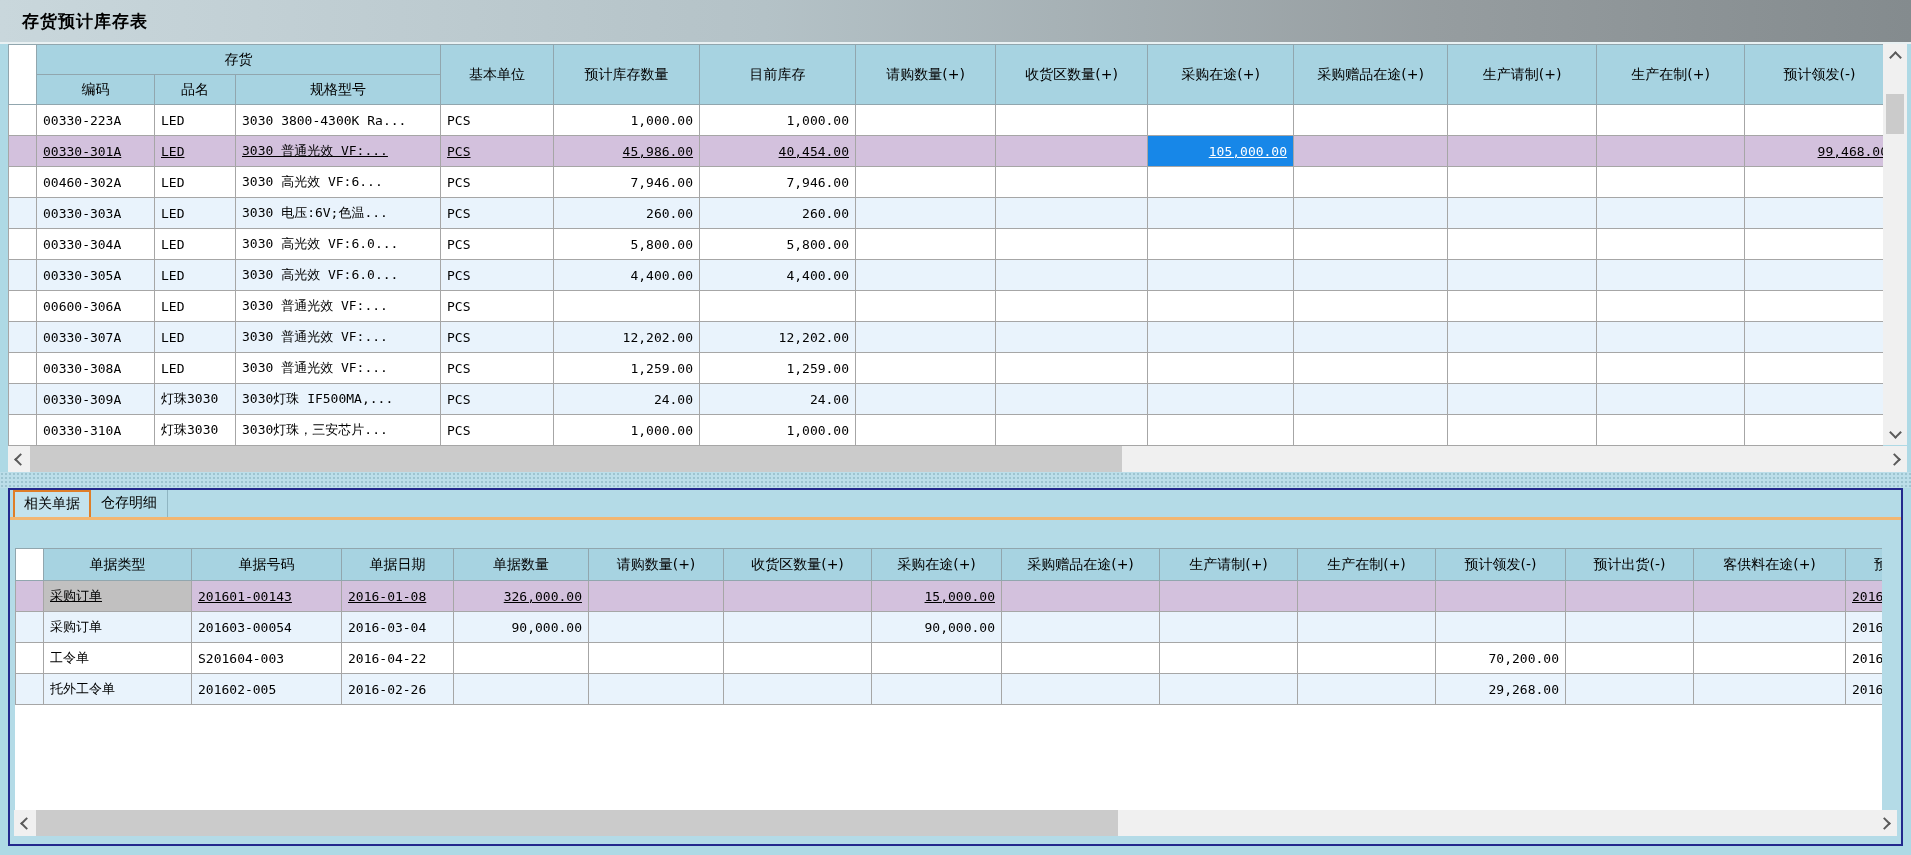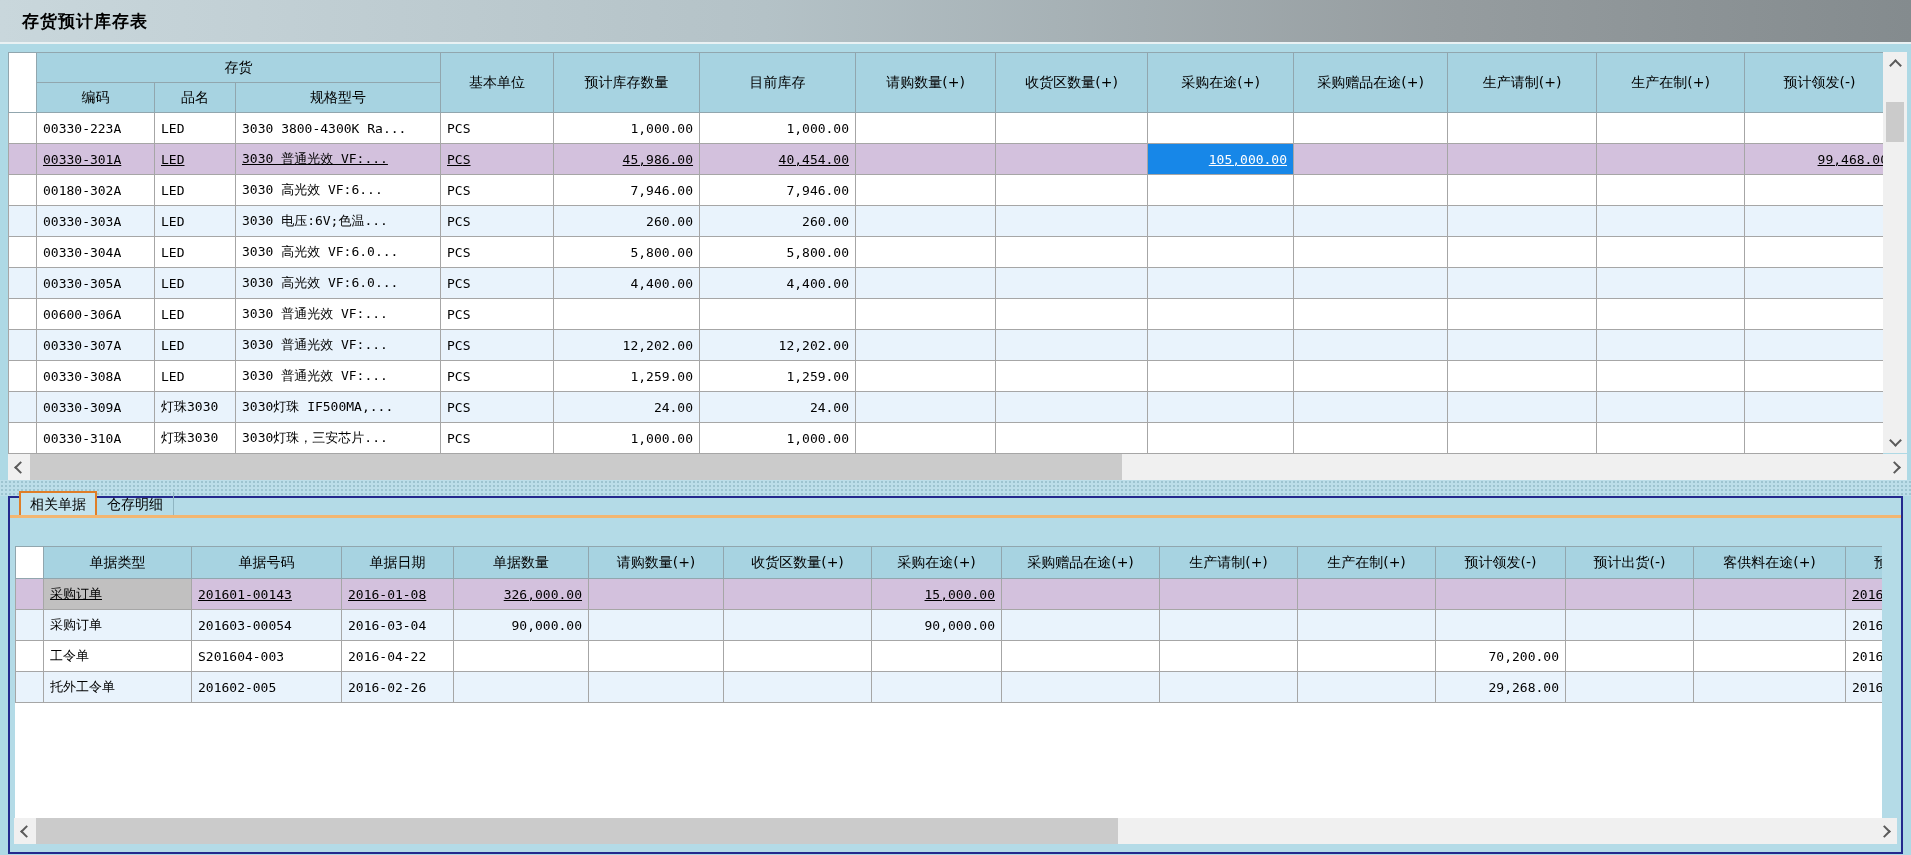--- a/index.html
+++ b/index.html
@@ -38,21 +38,21 @@
     background:#FFF;color:#000;height:30px;
   }
   tr.alt td{background:var(--alt-row,#E9F3FC);}
   tr.selected td{background:var(--selected-row,#D3C1DD);text-decoration:underline;}
   td.rowsel,th.rowsel{background:#FFF;padding:0;}
   td.focus-blue{background:var(--focus-cell,#1787E8) !important;color:#FFF;}
   td.focus-grey{background:#C1C0C0 !important;}
   td.num{text-align:right;}
   td.txt{text-align:left;}
   
-  .top-section{margin:8px 0 0 8px;border-radius:10px;}
+  .top-section{margin:0 0 0 8px;border-radius:10px;}
   .top-flex{display:flex;align-items:flex-start;}
   .top-clip{width:1875px;overflow:hidden;background:#FFF;}
   .top-table{width:1886px;}
   .top-table thead tr{height:30px;}
   .top-table tbody tr{height:31px;}
   
   .vscroll{
     width:24px;height:401px;background:#F0F0F0;
     display:flex;flex-direction:column;align-items:center;position:relative;
   }
@@ -79,21 +79,21 @@
     background-image:radial-gradient(#9DC4D0 26%,transparent 27%);
     background-size:4px 4px;
   }
   
   .bottom-panel{
     margin:0 8px;height:358px;box-sizing:border-box;
     border:2px solid #23288D;
     background:#B4DBE7;
     display:flex;flex-direction:column;
   }
-  .tab-row{height:17px;display:flex;align-items:flex-end;padding-left:9px;flex:0 0 auto;}
+  .tab-row{height:27px;display:flex;padding-left:3px;flex:0 0 auto;}
   .tab{
     font-size:14px;padding:4px 10px 3px;cursor:default;line-height:16px;
   }
   .tab.active{
     border:2px solid var(--tab-accent,#DF7E28);border-bottom:none;
     background:#C4E3ED;padding:3px 9px 3px;
   }
   .tab.inactive{border-right:1px solid #8FB5C2;}
   .tab-line{height:3px;background:#F2B672;flex:0 0 auto;}
   .tab-gap{height:12px;flex:0 0 auto;}
@@ -182,21 +182,21 @@
                 <td class="num"></td>
                 <td class="num"></td>
                 <td class="num focus-blue">105,000.00</td>
                 <td class="num"></td>
                 <td class="num"></td>
                 <td class="num"></td>
                 <td class="num">99,468.00</td>
               </tr>
               <tr>
                 <td class="rowsel"></td>
-                <td class="txt">00180-302A</td>
+                <td class="txt">00460-302A</td>
                 <td class="txt">LED</td>
                 <td class="txt">3030  高光效  VF:6...</td>
                 <td class="txt">PCS</td>
                 <td class="num">7,946.00</td>
                 <td class="num">7,946.00</td>
                 <td class="num"></td>
                 <td class="num"></td>
                 <td class="num"></td>
                 <td class="num"></td>
                 <td class="num"></td>

